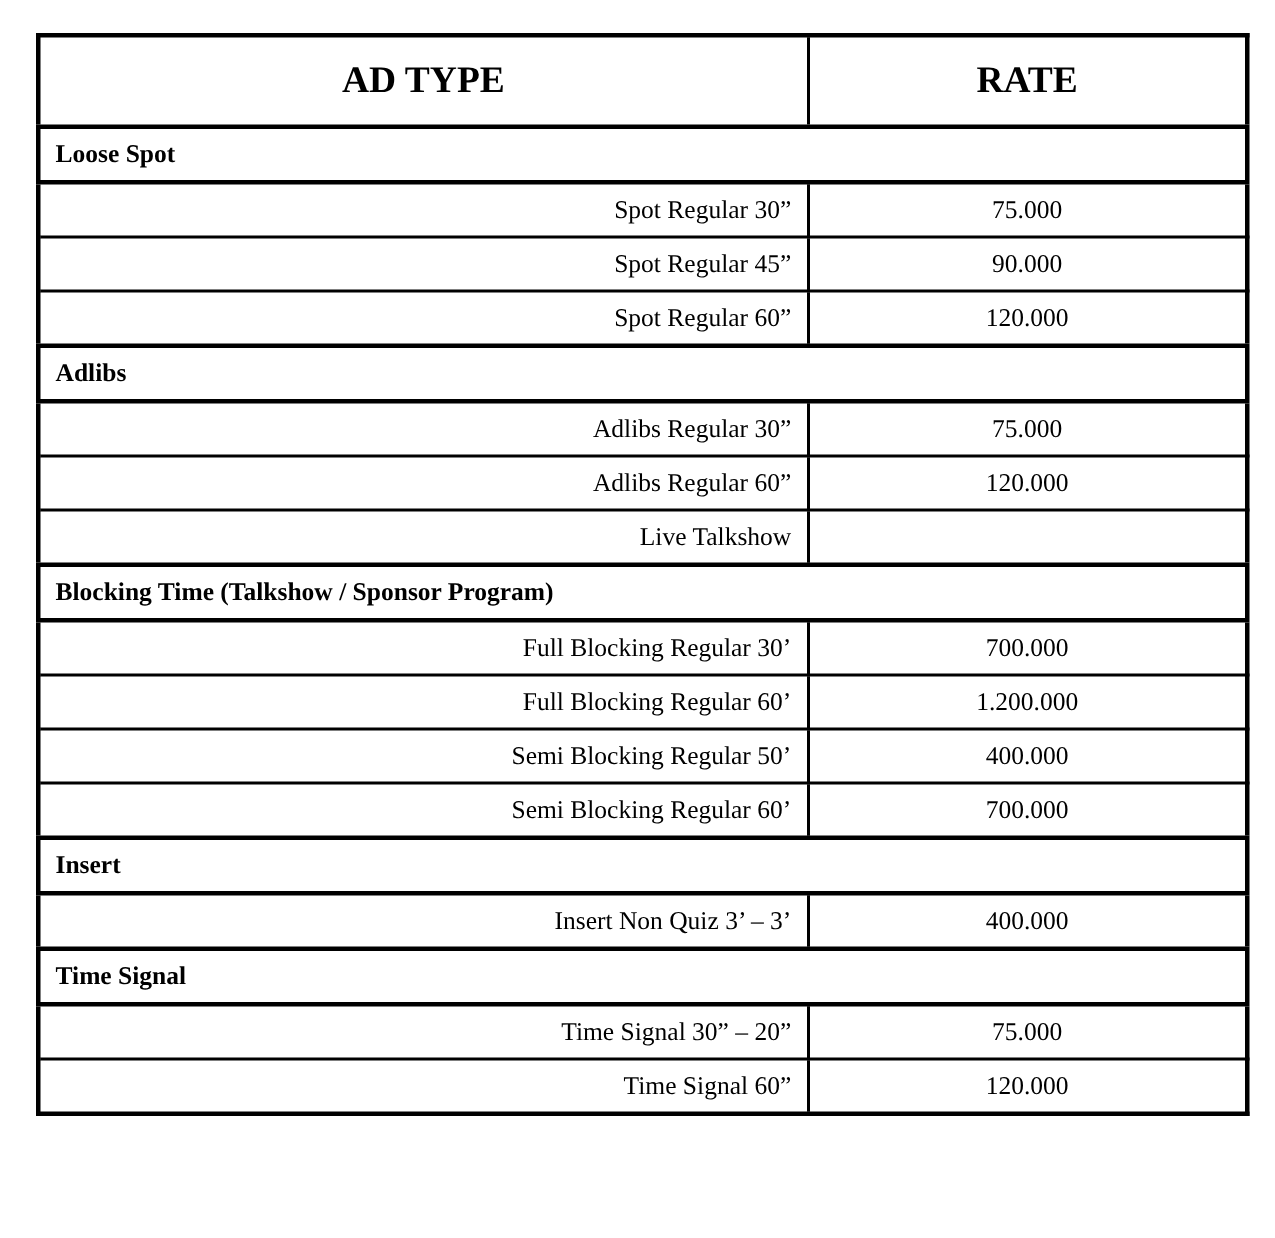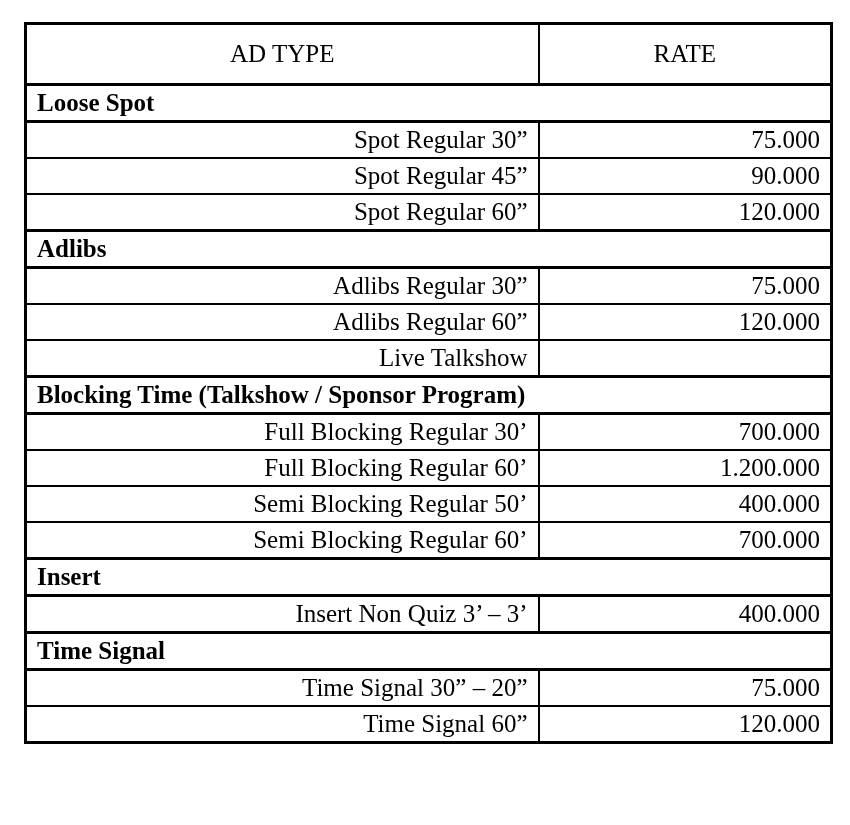--- a/index.html
+++ b/index.html
@@ -22,32 +22,32 @@
   }
   .rate-table th, .rate-table td {
     border: 2px solid #000;
     overflow: hidden;
     white-space: nowrap;
     vertical-align: middle;
   }
   .rate-table th {
     height: 58px;
     font-size: 25px;
-    font-weight: normal;
+    font-weight: bold;
     text-align: center;
     padding: 0 10px;
     border-bottom: 3px solid #000;
   }
   .rate-table td {
-    font-size: 25px;
+    font-size: 17px;
     height: 34px;
     padding: 0 10px;
   }
   td.ad-type { text-align: right; }
-  td.rate { text-align: right; padding-right: 10px; }
+  td.rate { text-align: center; padding-right: 10px; }
   tr.section-row td {
     font-weight: bold;
     text-align: left;
     border-top: 3px solid #000;
     border-bottom: 3px solid #000;
   }
 </style>
 </head>
 <body>
 

